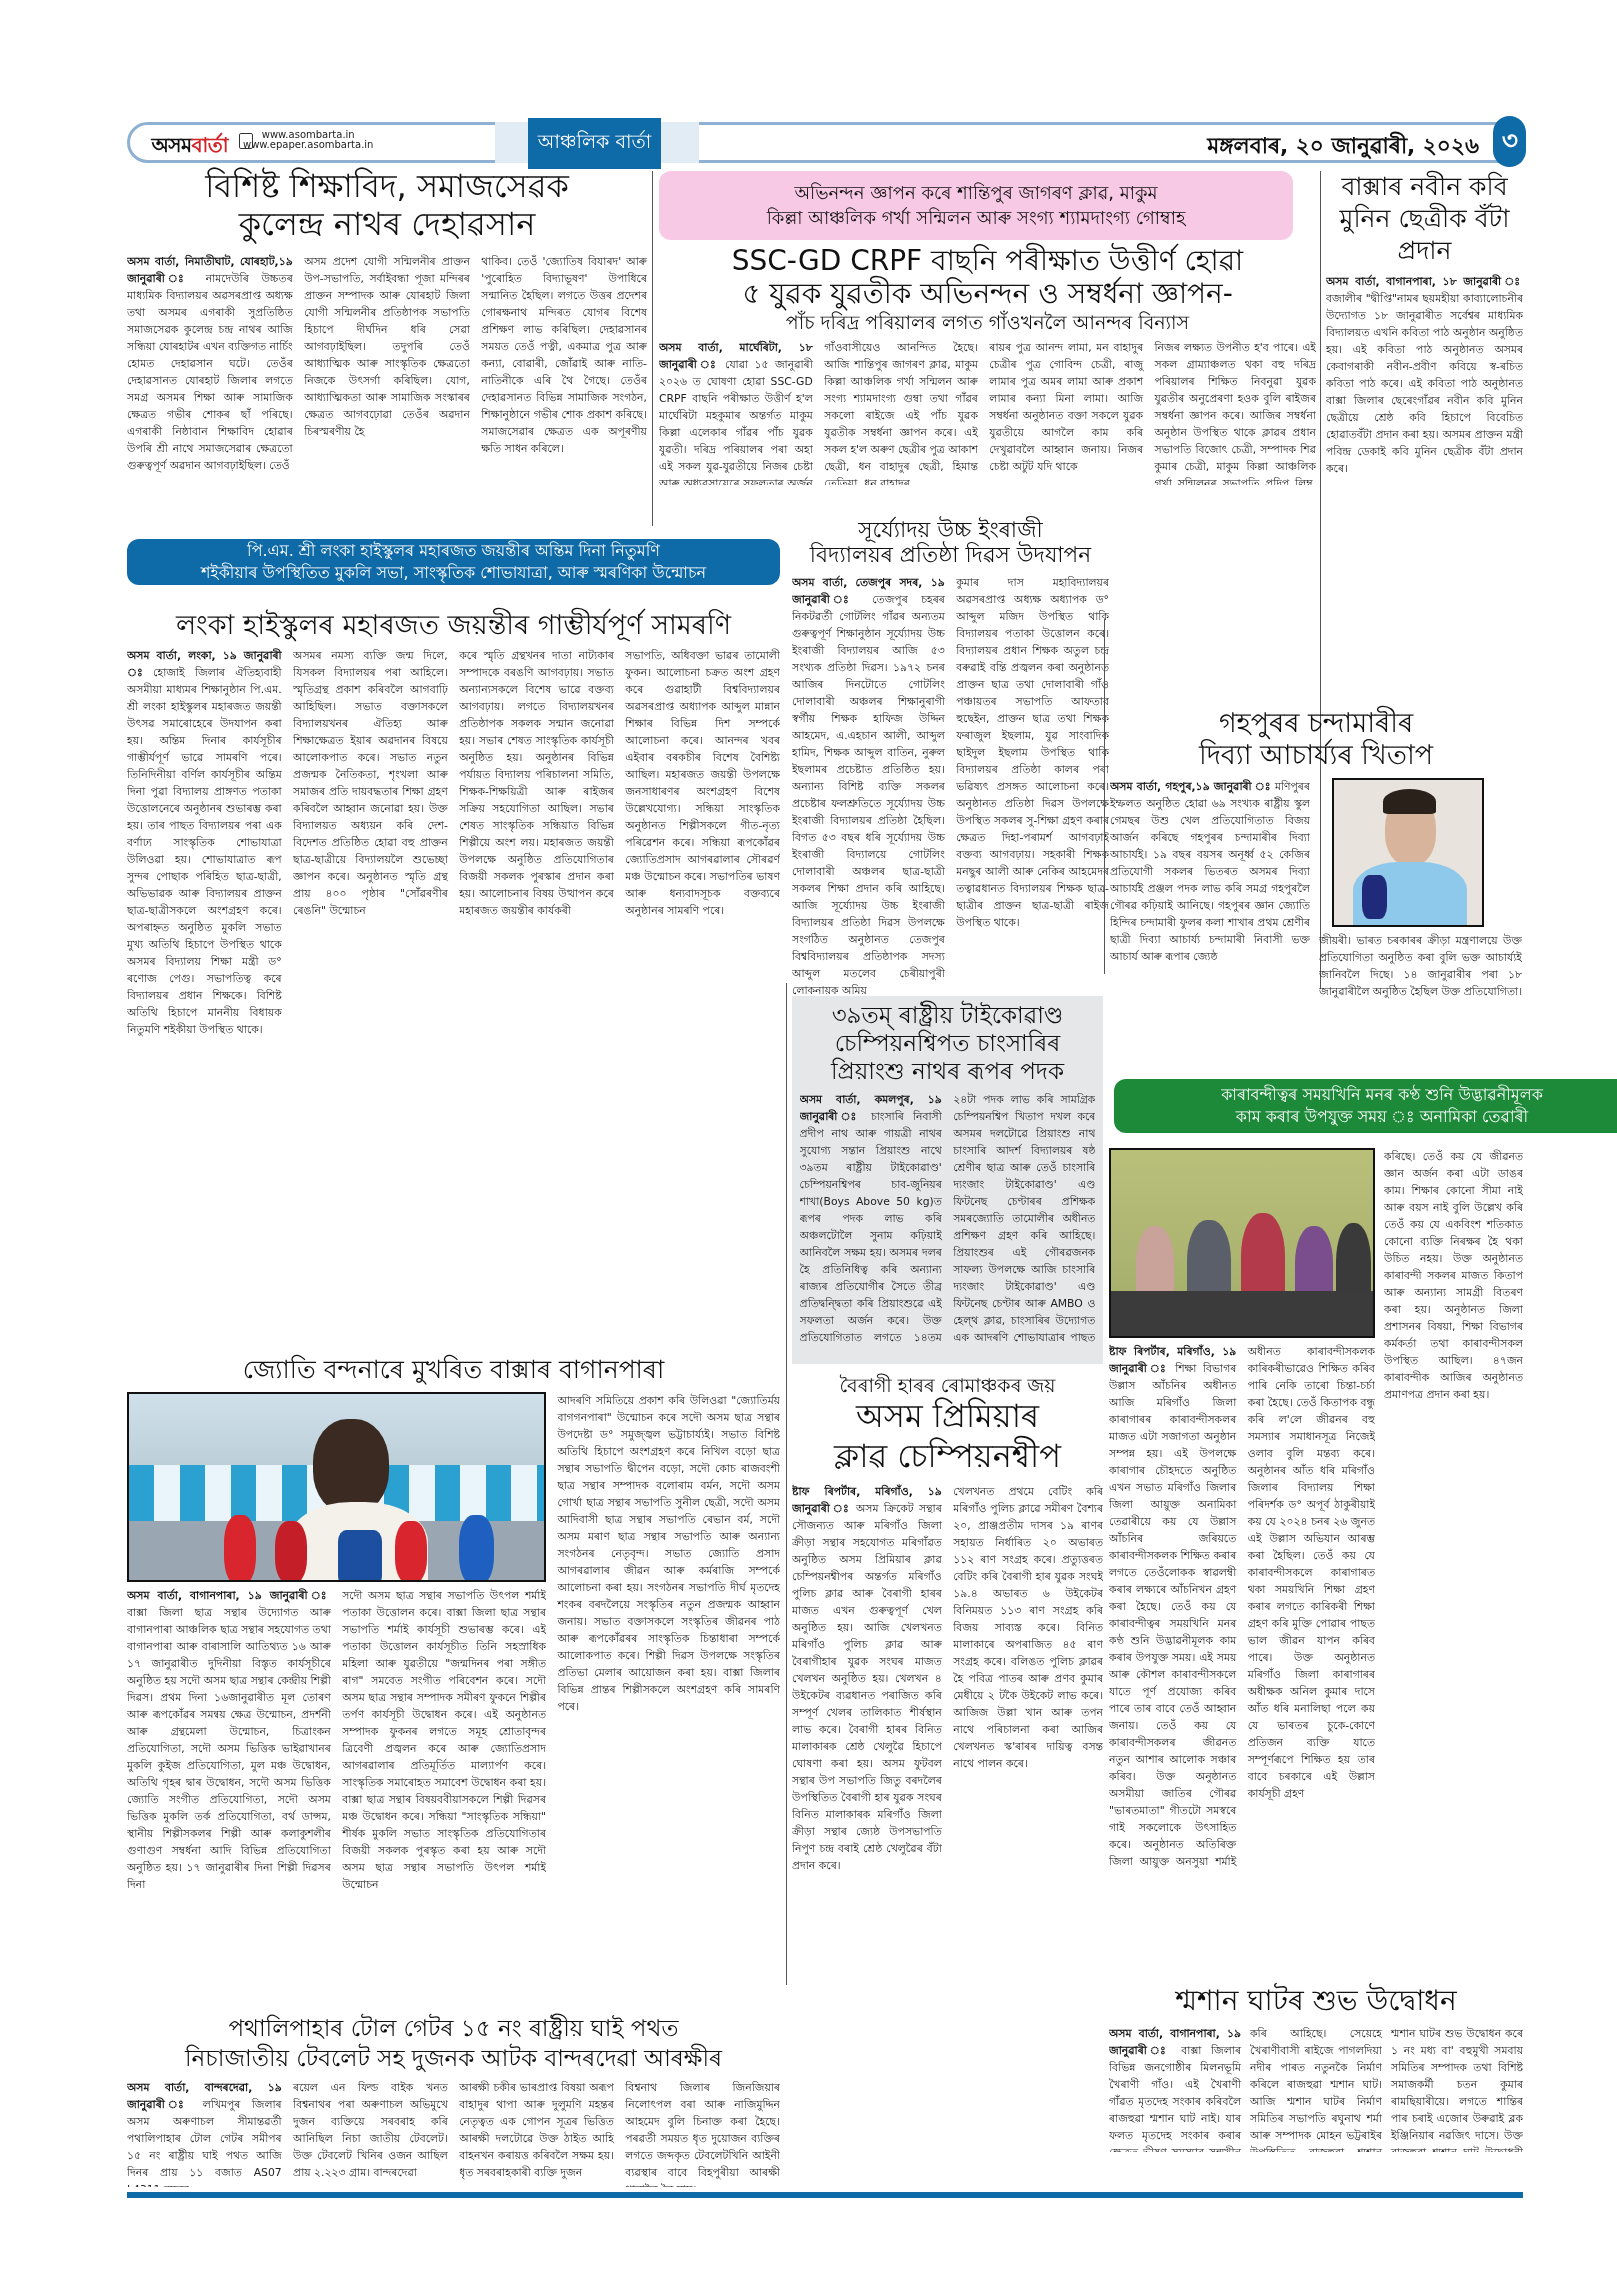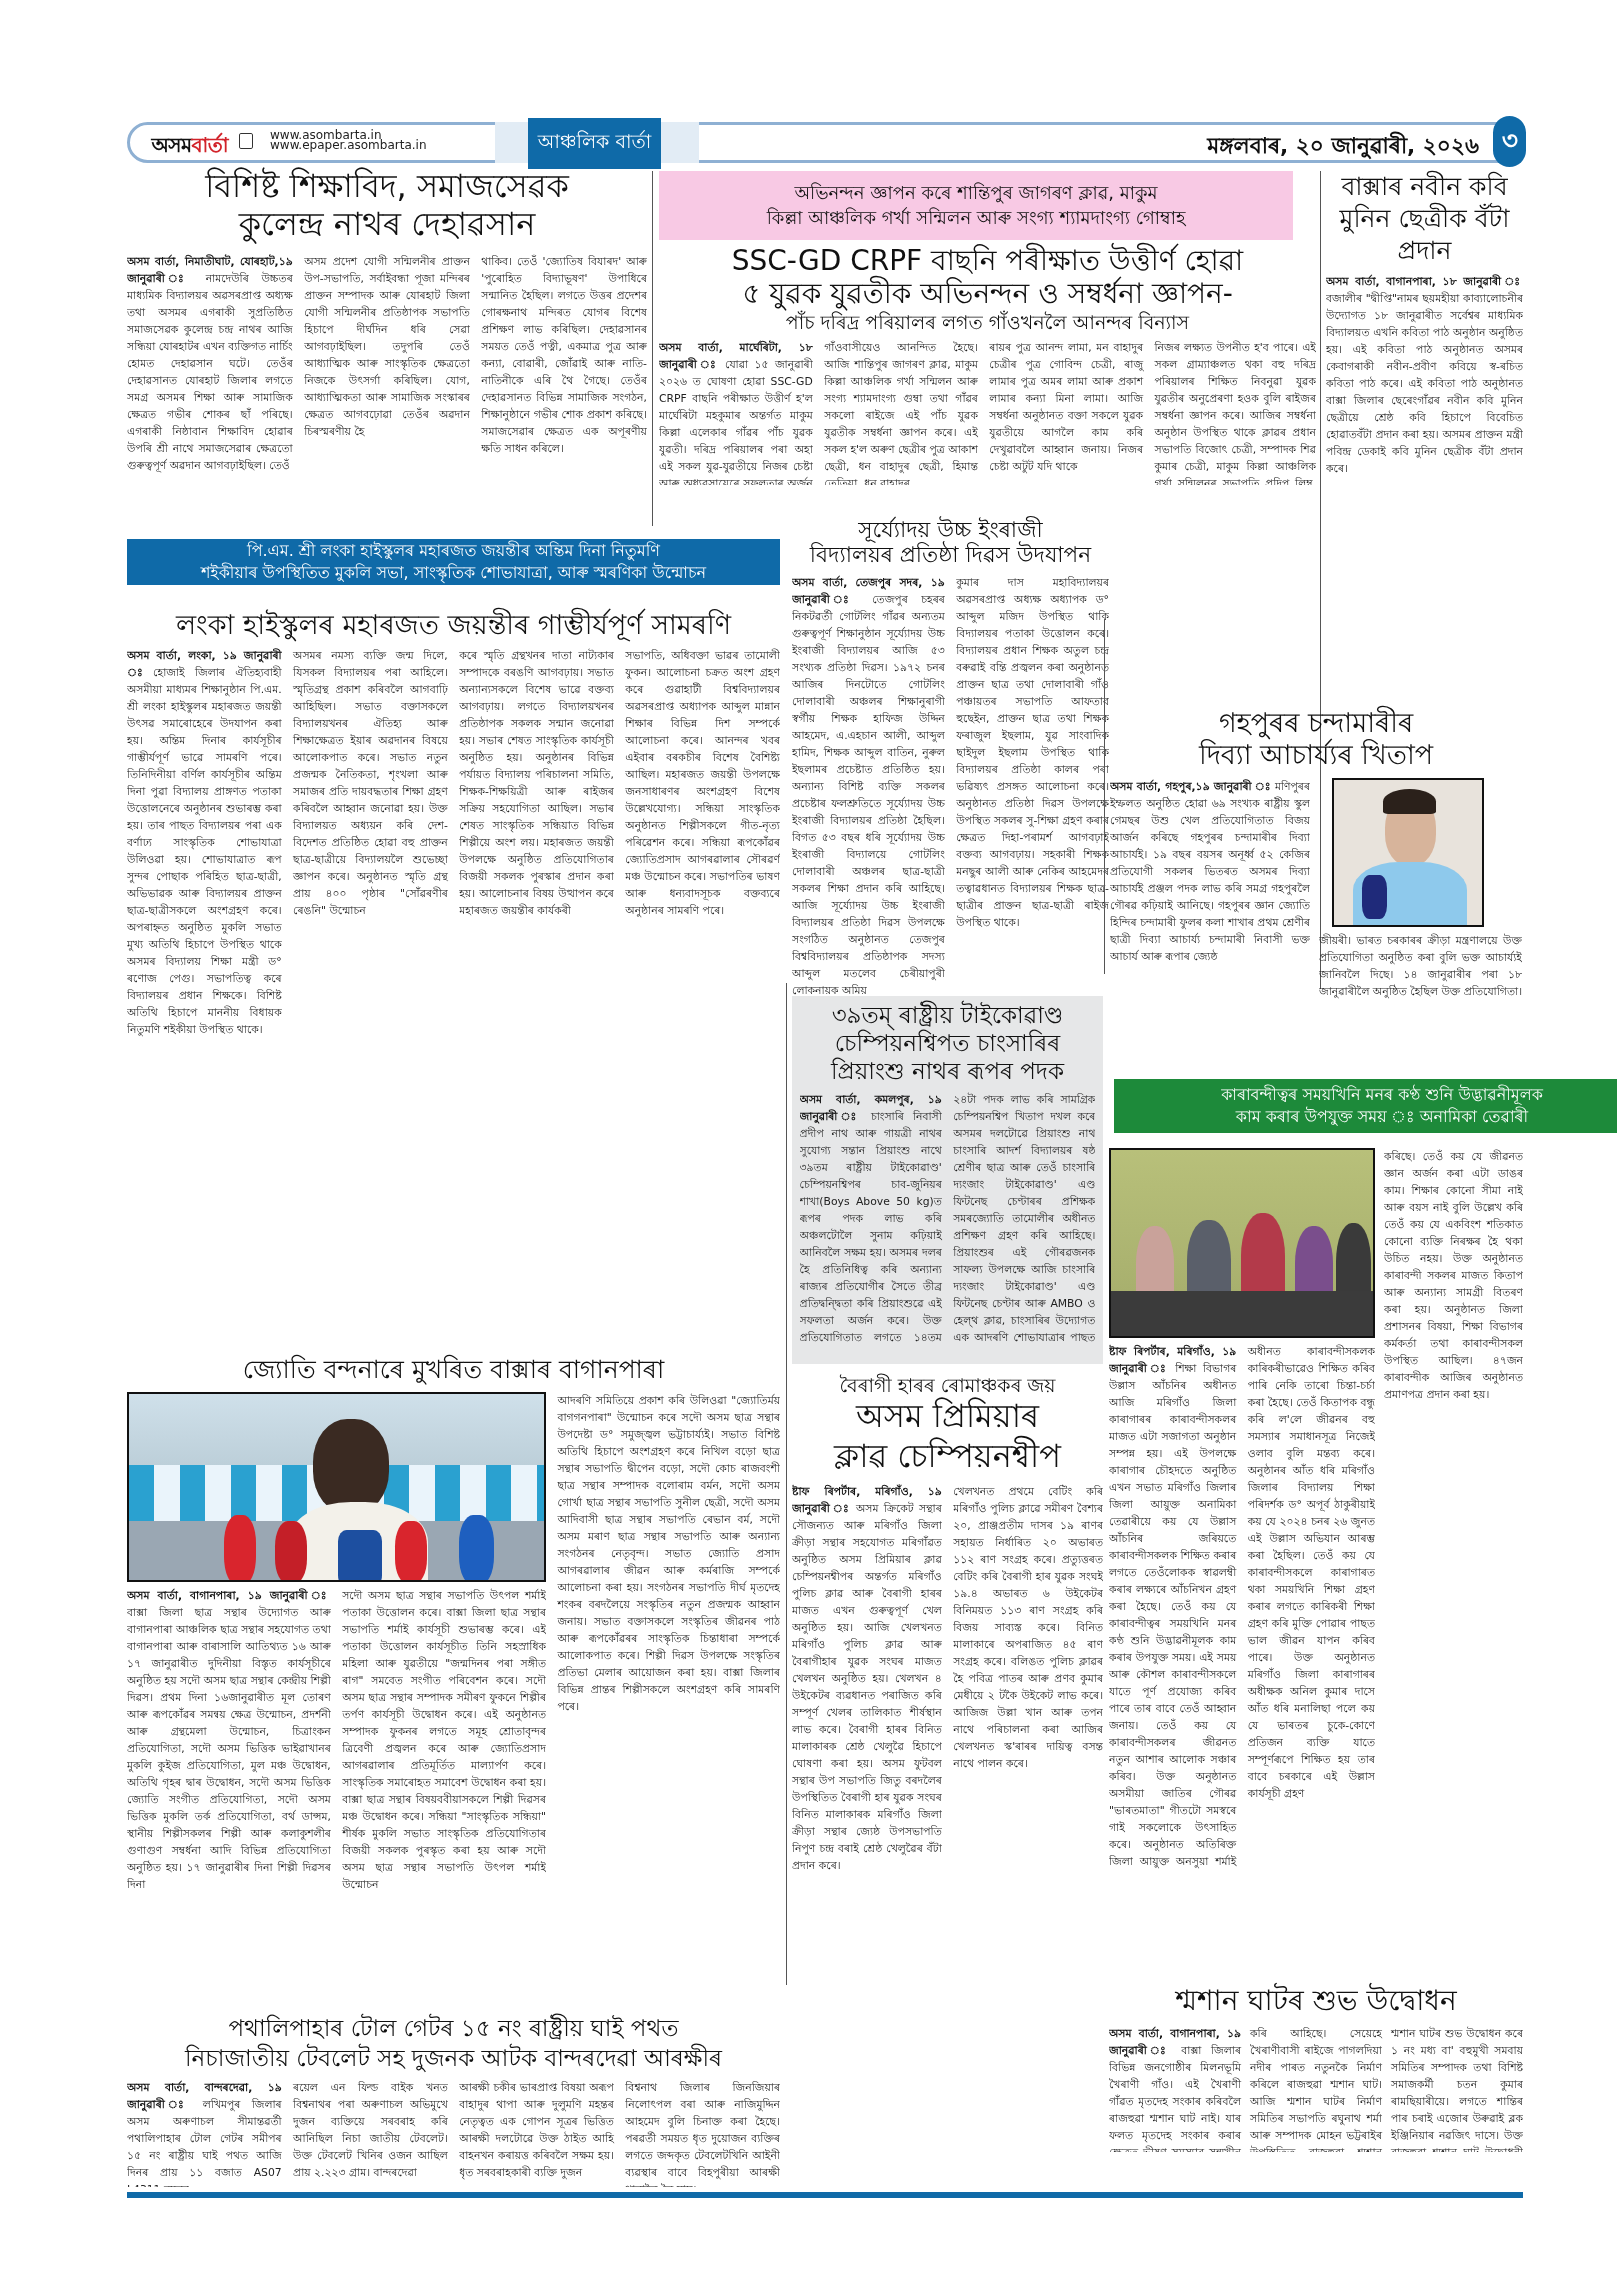--- a/index.html
+++ b/index.html
@@ -9,39 +9,39 @@
   .page { position: absolute; left: 127px; top: 111px; width: 1396px; height: 2094px; }
 
   
   .masthead { position: absolute; left: 0; top: 11.4px; width: 1396px; height: 41px;
     border: 3.8px solid #8eb0d3; border-radius: 21.6px; background: #fff; }
   .masthead .logo { position: absolute; left: 21.6px; top: 5px; font-family: "DejaVu Serif", serif;
     font-weight: bold; font-size: 20px; letter-spacing: -0.6px; color: #111; }
   .masthead .logo .accent { color: #d2232a; }
   .masthead .site-icon { position: absolute; left: 109px; top: 7.6px; width: 14px; height: 16.5px;
     border: 1.3px solid #333; border-radius: 1.9px; }
-  .masthead .urls { position: absolute; left: 140px; top: 5px; font-size: 12px; line-height: 10px; color: #222; }
+  .masthead .urls { position: absolute; left: 113px; top: 5px; font-size: 10px; line-height: 10px; color: #222; text-align: center; }
   .masthead .section-band { position: absolute; left: 365px; top: -3.8px; width: 204px; height: 41px; background: #e2ecf5; }
   .masthead .section-tab { position: absolute; left: 398px; top: -7.6px; width: 133px; height: 51px;
     background: #0f6aa8; color: #fff; font-size: 19px; text-align: center; line-height: 47px; }
   .masthead .dateline { position: absolute; right: 41px; top: 3.8px; font-size: 21.6px; font-weight: bold; }
   .masthead .page-no { position: absolute; right: -6.3px; top: -9px; width: 33px; height: 51px;
     background: #0f6aa8; border-radius: 16.5px; color: #fff; font-size: 25px; font-weight: bold;
     text-align: center; line-height: 49px; }
 
   
   .article { position: absolute; }
   .headline { font-family: "DejaVu Sans", sans-serif; font-weight: normal; text-align: center; color: #111; line-height: 1.18; }
   .cols { display: flex; gap: 11.4px; }
   .col { flex: 1; font-size: 10.8px; line-height: 17px; text-align: justify; color: #222; }
   .col .lead { font-weight: bold; color: #111; }
   .photo { background: #9aa7b3; border: 2.5px solid #111; position: relative; overflow: hidden; }
   .rule-v { position: absolute; width: 1.3px; background: #555; }
 
-  .banner { color: #fff; text-align: center; font-weight: bold; line-height: 1.35; display: flex; align-items: center; justify-content: center; flex-direction: column; }
+  .banner { color: #fff; text-align: center; font-weight: bold; line-height: 1.35; display: flex; align-items: center; justify-content: center; flex-direction: column; border-radius: 12px; }
   .banner-blue { background: #0f6aa8; }
   .banner-green { background: #1d8a3a; }
   .banner-pink { background: #f8c9e4; color: #111; }
 
   .grey-box { background: #e6e7e8; }
   .bottom-bar { position: absolute; left: 0; top: 2081px; width: 1396px; height: 6.3px; background: #0f6aa8; }
 
   
   .ph-sky { position:absolute; left:0; top:0; width:100%; height:45%; background: linear-gradient(#cfe0ea,#b9ccd6); }
   .ph-fence { position:absolute; left:0; top:38%; width:100%; height:30%;

